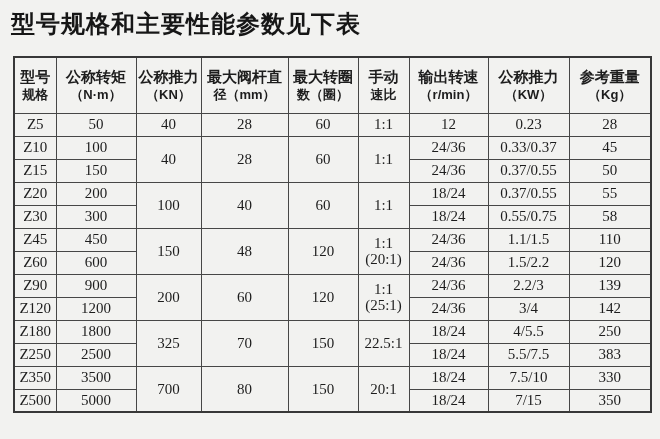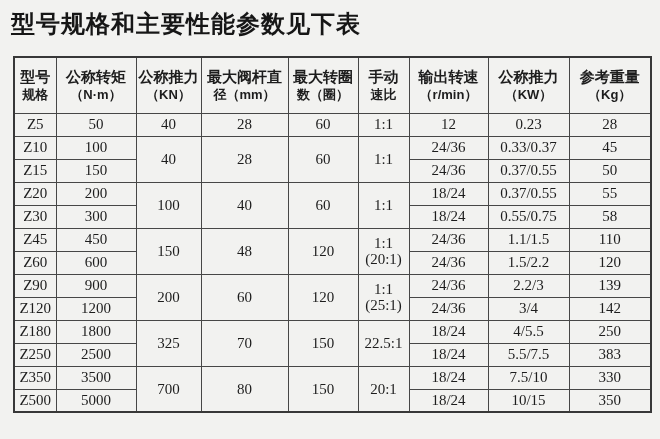--- a/index.html
+++ b/index.html
@@ -240,18 +240,18 @@
           <td rowspan="2">150</td>
           <td rowspan="2">20:1</td>
           <td>18/24</td>
           <td>7.5/10</td>
           <td>330</td>
         </tr>
         <tr>
           <td>Z500</td>
           <td>5000</td>
           <td>18/24</td>
-          <td>10/15</td>
+          <td>7/15</td>
           <td>350</td>
         </tr>
       </tbody>
   </table>
 </div>
 
 </body></html>

